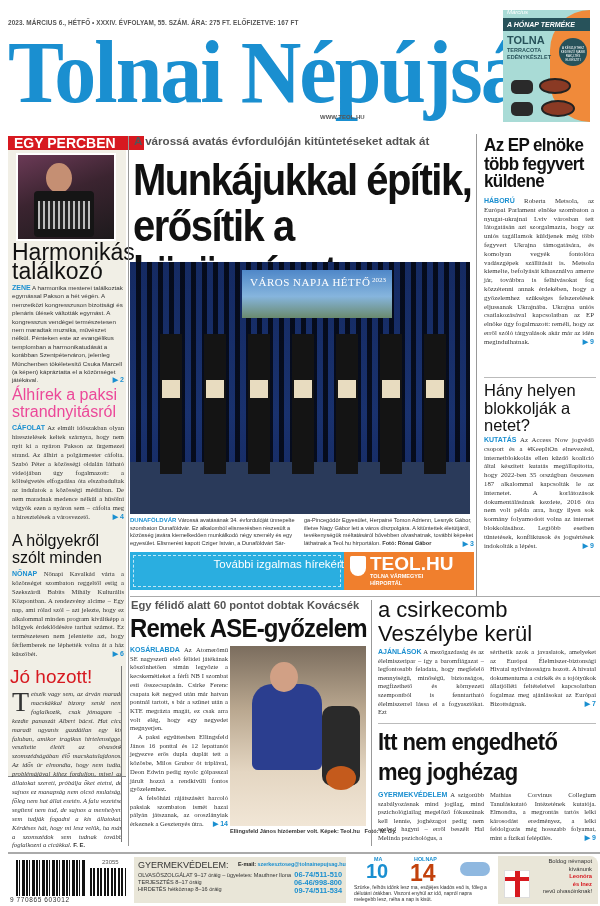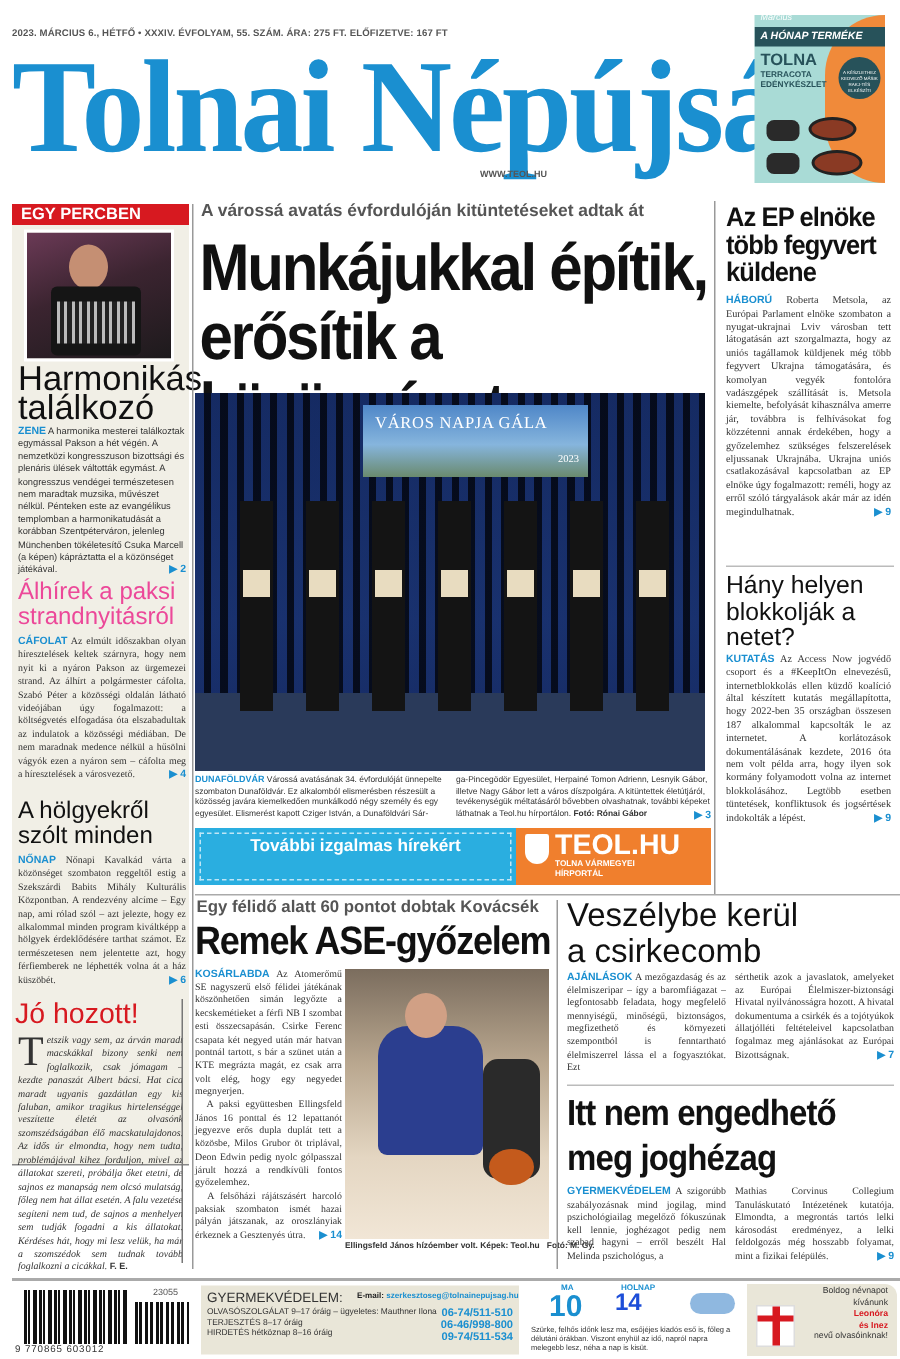--- a/index.html
+++ b/index.html
@@ -39,21 +39,21 @@
   <div class="brand">TOLNA</div>
   <div class="sub"><span>TERRACOTA</span><br><span>EDÉNYKÉSZLET</span></div>
   <div class="badge">A KÉSZLETHEZ KEDVEZŐ MÁSIK RAKJ-TÉS ELKÉSZÍTI</div>
   <div class="pot" style="left:8px;top:70px;width:22px;height:14px"></div>
   <div class="pot" style="left:8px;top:92px;width:22px;height:14px"></div>
   <div class="pan" style="left:36px;top:68px;width:32px;height:16px"></div>
   <div class="pan" style="left:38px;top:90px;width:34px;height:17px"></div>
 </div>
 
 <div class="abs" style="left:8px;top:136px;width:118px;height:640px;background:#f1efe6"></div>
-<div class="abs sans" style="left:8px;top:136px;width:118px;height:14px;background:#d71920;color:#fff;font-weight:bold;font-size:11px;line-height:14px;padding-left:6px">EGY PERCBEN</div>
+<div class="abs sans" style="left:8px;top:136px;width:136px;height:14px;background:#d71920;color:#fff;font-weight:bold;font-size:14px;line-height:14px;padding-left:6px">EGY PERCBEN</div>
 <div class="abs" style="left:16px;top:153px;width:100px;height:88px;background:linear-gradient(160deg,#6b3a56 0%,#3b2430 45%,#1d1a1c 100%);border:2px solid #fff">
   <div style="position:absolute;left:28px;top:8px;width:26px;height:30px;border-radius:50%;background:#c58f73"></div>
   <div style="position:absolute;left:16px;top:36px;width:60px;height:46px;background:#151515;border-radius:4px"></div>
   <div style="position:absolute;left:20px;top:46px;width:52px;height:28px;background:repeating-linear-gradient(90deg,#bbb 0 2px,#222 2px 5px)"></div>
 </div>
 <div class="abs sans" style="left:12px;top:243px;width:112px;font-size:23px;line-height:19px;color:#111">Harmonikás találkozó</div>
 <div class="abs sansbody" style="left:12px;top:284px;width:112px"><span class="kick">ZENE</span> <span>A harmonika mesterei találkoztak egymással Pakson a hét végén. A nemzetközi kongresszuson bizottsági és plenáris ülések váltották egymást. A kongresszus vendégei természetesen nem maradtak muzsika, művészet nélkül. Pénteken este az evangélikus templomban a harmonikatudását a korábban Szentpéterváron, jelenleg Münchenben tökéletesítő Csuka Marcell (a képen) kápráztatta el a közönséget játékával.</span> <span class="ref">▶ 2</span></div>
 
 <div class="abs sans" style="left:12px;top:386px;width:114px;font-size:16px;line-height:17px;color:#ec4899">Álhírek a paksi strandnyitásról</div>
 <div class="abs body" style="left:12px;top:424px;width:112px;font-size:6.6px;line-height:8.9px"><span class="kick">CÁFOLAT</span> <span>Az elmúlt időszakban olyan híresztelések keltek szárnyra, hogy nem nyit ki a nyáron Pakson az ürgemezei strand. Az álhírt a polgármester cáfolta. Szabó Péter a közösségi oldalán látható videójában úgy fogalmazott: a költségvetés elfogadása óta elszabadultak az indulatok a közösségi médiában. De nem maradnak medence nélkül a hűsölni vágyók ezen a nyáron sem – cáfolta meg a híresztelések a városvezető.</span> <span class="ref">▶ 4</span></div>
@@ -70,32 +70,32 @@
 
 <div class="abs sans" style="left:134px;top:134px;width:340px;font-size:11.6px;font-weight:bold;color:#555;white-space:nowrap">A várossá avatás évfordulóján kitüntetéseket adtak át</div>
 <div class="abs sans" style="left:133px;top:156px;width:340px;font-size:40px;font-weight:bold;line-height:42px;color:#111;letter-spacing:-1.5px;transform:scaleY(1.1);transform-origin:top left">
     <div>Munkájukkal építik,</div>
     <div>erősítik a közösséget</div>
   </div>
 
 <div class="abs" style="left:130px;top:262px;width:340px;height:252px;background:linear-gradient(180deg,#0a1530 0%,#13244a 60%,#0c1430 100%);overflow:hidden">
   <div style="position:absolute;inset:0;background:repeating-linear-gradient(90deg,rgba(30,60,140,.55) 0 6px,rgba(5,10,25,.9) 6px 11px)"></div>
   <div style="position:absolute;left:112px;top:8px;width:150px;height:48px;background:linear-gradient(180deg,#4f87c8 0%,#86b5dd 55%,#6a8a6e 100%)">
-    <div style="position:absolute;left:8px;top:6px;color:#fff;font-size:11px;letter-spacing:.5px">VÁROS NAPJA GÁLA</div>
-    <div style="position:absolute;right:6px;top:32px;color:#fff;font-size:7px">2023</div>
+    <div style="position:absolute;left:8px;top:6px;color:#fff;font-size:11px;letter-spacing:.5px">VÁROS NAPJA HÉTFŐ</div>
+    <div style="position:absolute;right:6px;top:6px;color:#fff;font-size:7px">2023</div>
   </div>
   <div style="position:absolute;left:0;top:200px;width:340px;height:52px;background:#2a3a5a"></div>
   <div style="position:absolute;left:22px;top:72px;width:300px;height:140px;background:repeating-linear-gradient(90deg,transparent 0 8px,#141414 8px 30px,transparent 30px 44px)"></div>
   <div style="position:absolute;left:22px;top:118px;width:300px;height:18px;background:repeating-linear-gradient(90deg,transparent 0 10px,#e8dcc0 10px 28px,transparent 28px 44px)"></div>
 </div>
 
 <div class="abs sansbody" style="left:130px;top:517px;width:168px;font-size:5.6px;line-height:7.6px"><span class="kick" style="font-size:6px">DUNAFÖLDVÁR</span> <span>Várossá avatásának 34. évfordulóját ünnepelte szombaton Dunaföldvár. Ez alkalomból elismerésben részesült a közösség javára kiemelkedően munkálkodó négy személy és egy egyesület. Elismerést kapott Cziger István, a Dunaföldvári Sár-</span></div>
 <div class="abs sansbody" style="left:304px;top:517px;width:170px;font-size:5.6px;line-height:7.6px"><span>ga-Pincegödör Egyesület, Herpainé Tomon Adrienn, Lesnyik Gábor, illetve Nagy Gábor lett a város díszpolgára. A kitüntettek életútjáról, tevékenységük méltatásáról bővebben olvashatnak, további képeket láthatnak a Teol.hu hírportálon.</span> <b>Fotó: Rónai Gábor</b> <span class="ref">▶ 3</span></div>
 
-<div class="abs sans" style="left:130px;top:552px;width:214px;height:38px;background:#2aaee0;color:#fff;text-align:center;font-weight:bold;font-size:11.5px;line-height:14px;padding-top:5px;outline:1px dashed #bfe6f6;outline-offset:-4px">
+<div class="abs sans" style="left:130px;top:552px;width:214px;height:38px;background:#2aaee0;color:#fff;text-align:right;font-weight:normal;font-size:11.5px;line-height:14px;padding-top:5px;outline:1px dashed #bfe6f6;outline-offset:-4px">
     <div>További izgalmas hírekért</div>
   </div>
 <div class="abs sans" style="left:344px;top:552px;width:130px;height:38px;background:#f07f2d;color:#fff">
   <div style="position:absolute;left:6px;top:4px;width:16px;height:20px;background:#fff;border-radius:2px 2px 10px 10px"></div>
   <div style="position:absolute;left:26px;top:1px;font-size:19px;font-weight:bold">TEOL.HU</div>
   <div style="position:absolute;left:26px;top:21px;font-size:5.5px;line-height:7px;font-weight:bold"><span>TOLNA VÁRMEGYEI</span><br><span>HÍRPORTÁL</span></div>
 </div>
 
 <div class="abs" style="left:130px;top:596px;width:470px;height:1px;background:#aaa"></div>
 
@@ -113,22 +113,22 @@
 <div class="abs divider-v" style="left:371px;top:600px;height:246px"></div>
 
 <div class="abs divider-v" style="left:476px;top:134px;height:462px"></div>
 <div class="abs sans" style="left:484px;top:136px;width:114px;font-size:17px;font-weight:bold;line-height:17.5px;color:#111;letter-spacing:-.6px;transform:scaleY(1.05);transform-origin:top left">Az EP elnöke több fegyvert küldene</div>
 <div class="abs body" style="left:484px;top:197px;width:110px;font-size:6.8px;line-height:8.8px"><span class="kick">HÁBORÚ</span> <span>Roberta Metsola, az Európai Parlament elnöke szombaton a nyugat-ukrajnai Lviv városban tett látogatásán azt szorgalmazta, hogy az uniós tagállamok küldjenek még több fegyvert Ukrajna támogatására, és komolyan vegyék fontolóra vadászgépek szállítását is. Metsola kiemelte, befolyását kihasználva amerre jár, továbbra is felhívásokat fog közzétenni annak érdekében, hogy a győzelemhez szükséges felszerelések eljussanak Ukrajnába. Ukrajna uniós csatlakozásával kapcsolatban az EP elnöke úgy fogalmazott: reméli, hogy az erről szóló tárgyalások akár már az idén megindulhatnak.</span> <span class="ref">▶ 9</span></div>
 <div class="abs divider-h" style="left:484px;top:377px;width:112px"></div>
 <div class="abs sans" style="left:484px;top:382px;width:114px;font-size:16.5px;line-height:17.5px;color:#111">Hány helyen blokkolják a netet?</div>
 <div class="abs body" style="left:484px;top:436px;width:110px;font-size:6.8px;line-height:8.8px"><span class="kick">KUTATÁS</span> <span>Az Access Now jogvédő csoport és a #KeepItOn elnevezésű, internetblokkolás ellen küzdő koalíció által készített kutatás megállapította, hogy 2022-ben 35 országban összesen 187 alkalommal kapcsolták le az internetet. A korlátozások dokumentálásának kezdete, 2016 óta nem volt példa arra, hogy ilyen sok kormány folyamodott volna az internet blokkolásához. Legtöbb esetben tüntetések, konfliktusok és jogsértések indokolták a lépést.</span> <span class="ref">▶ 9</span></div>
 
 <div class="abs sans" style="left:378px;top:598px;width:220px;font-size:22px;line-height:24px;color:#111">
+    <div>a csirkecomb</div>
     <div>Veszélybe kerül</div>
-    <div>a csirkecomb</div>
   </div>
 <div class="abs body" style="left:378px;top:648px;width:106px;font-size:6.6px;line-height:8.6px"><span class="kick">AJÁNLÁSOK</span> <span>A mezőgazdaság és az élelmiszeripar – így a baromfiágazat – legfontosabb feladata, hogy megfelelő mennyiségű, minőségű, biztonságos, megfizethető és környezeti szempontból is fenntartható élelmiszerrel lássa el a fogyasztókat. Ezt</span></div>
 <div class="abs body" style="left:490px;top:648px;width:106px;font-size:6.6px;line-height:8.6px"><span>sérthetik azok a javaslatok, amelyeket az Európai Élelmiszer-biztonsági Hivatal nyilvánosságra hozott. A hivatal dokumentuma a csirkék és a tojótyúkok állatjólléti feltételeivel kapcsolatban fogalmaz meg ajánlásokat az Európai Bizottságnak.</span> <span class="ref">▶ 7</span></div>
 <div class="abs divider-h" style="left:378px;top:723px;width:218px"></div>
 
 <div class="abs sans" style="left:378px;top:727px;width:220px;font-size:22px;font-weight:bold;line-height:27px;color:#111;letter-spacing:-.6px;transform:scaleY(1.1);transform-origin:top left">
     <div>Itt nem engedhető</div>
     <div>meg joghézag</div>
   </div>
 <div class="abs body" style="left:378px;top:791px;width:106px;font-size:6.6px;line-height:8.6px"><span class="kick">GYERMEKVÉDELEM</span> <span>A szigorúbb szabályozásnak mind jogilag, mind pszichológiailag megelőző fókuszúnak kell lennie, joghézagot pedig nem szabad hagyni – erről beszélt Hal Melinda pszichológus, a</span></div>
@@ -152,21 +152,21 @@
   <div style="position:absolute;right:4px;top:14px;text-align:right;font-size:7.4px;line-height:8px;font-weight:bold;color:#1a8fd0">
       <div>06-74/511-510</div>
       <div>06-46/998-800</div>
       <div>09-74/511-534</div>
     </div>
 </div>
 <div class="abs sans" style="left:352px;top:856px;width:144px;height:48px">
   <div style="position:absolute;left:22px;top:0;font-size:5.4px;font-weight:bold;color:#1a8fd0">MA</div>
   <div style="position:absolute;left:14px;top:4px;font-size:20px;font-weight:bold;color:#1a8fd0">10</div>
   <div style="position:absolute;left:62px;top:0;font-size:5.4px;font-weight:bold;color:#1a8fd0">HOLNAP</div>
-  <div style="position:absolute;left:58px;top:4px;font-size:16px;font-weight:bold;color:#1d4ed8">14</div>
+  <div style="position:absolute;left:58px;top:4px;font-size:23px;font-weight:bold;color:#c2410c">14</div>
   <div style="position:absolute;left:108px;top:6px;width:30px;height:14px;background:#8fb8e0;border-radius:8px"></div>
   <div style="position:absolute;left:2px;top:28px;width:140px;font-size:5px;line-height:6.2px;color:#333">Szürke, felhős időnk lesz ma, esőjéjes kiadós eső is, főleg a délutáni órákban. Viszont enyhül az idő, napról napra melegebb lesz, néha a nap is kisüt.</div>
 </div>
 <div class="abs" style="left:498px;top:856px;width:100px;height:48px;background:#e9e6d8;border-top-right-radius:8px">
   <div style="position:absolute;left:6px;top:14px;width:26px;height:28px;background:#fff;border:1px solid #ddd">
     <div style="position:absolute;left:10px;top:0;width:5px;height:26px;background:#d71920"></div>
     <div style="position:absolute;left:0;top:6px;width:24px;height:4px;background:#d71920"></div>
   </div>
   <div class="sans" style="position:absolute;right:6px;top:2px;text-align:right;font-size:5.8px;line-height:7.6px;color:#333">
       <div>Boldog névnapot</div>

